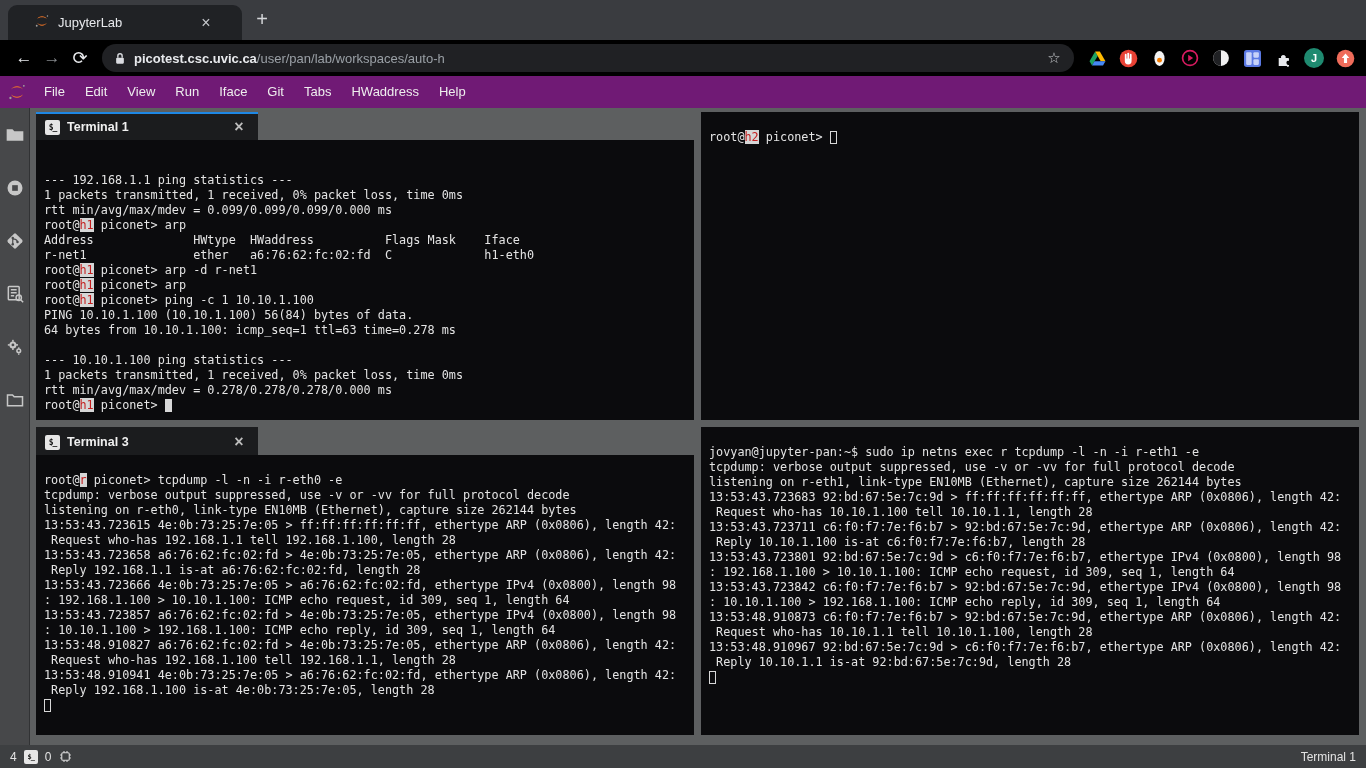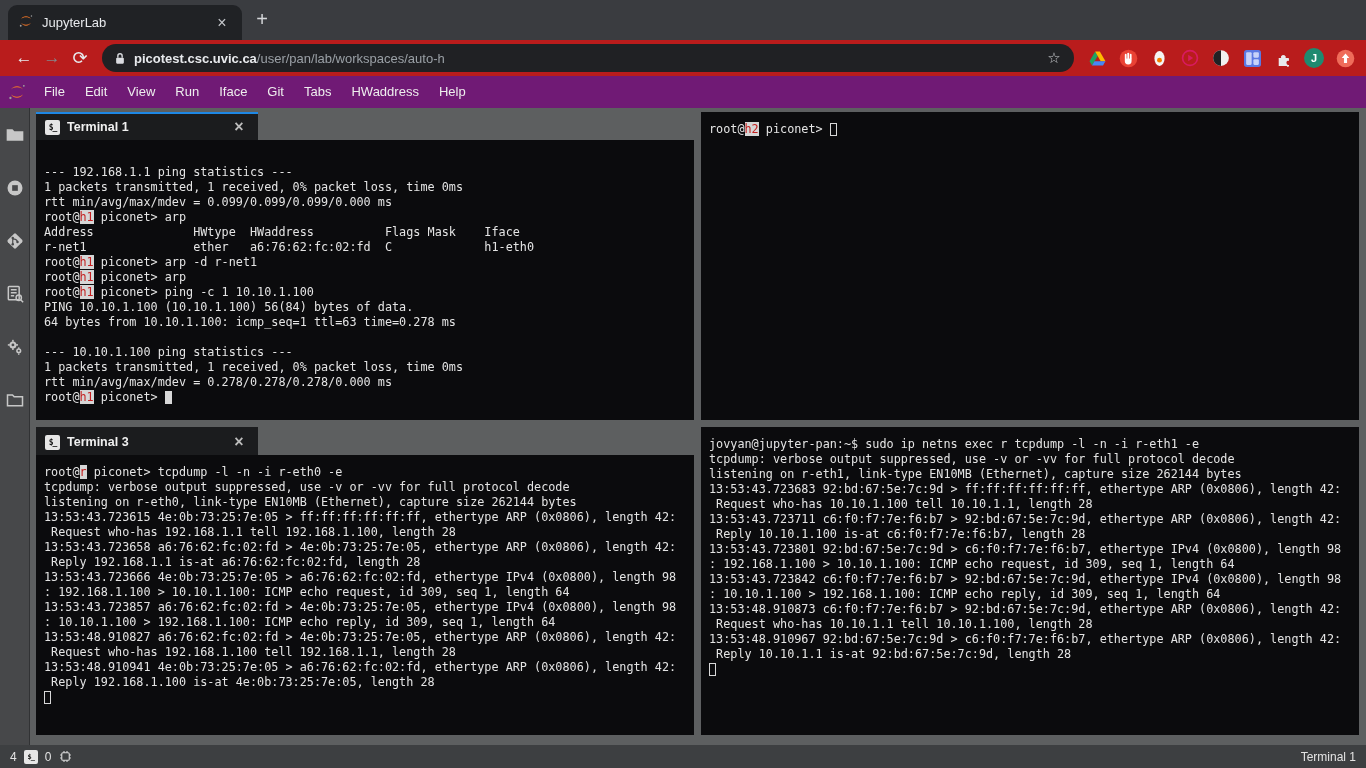--- a/index.html
+++ b/index.html
@@ -3,29 +3,29 @@
 <meta charset="utf-8">
 <style>
   * { box-sizing: border-box; margin: 0; padding: 0; }
   html,body { width:1366px; height:768px; overflow:hidden; background:#5d5f60;
               font-family:"Liberation Sans", sans-serif; }
 
   
   .tabstrip { height:40px; background:#3a3c40; position:relative; }
   .btab { position:absolute; left:8px; top:5px; width:234px; height:35px;
           background:#202225; border-radius:9px 9px 0 0; display:flex;
-          align-items:center; padding:0 10px; gap:8px; color:#e8eaed; font-size:13px; }
+          align-items:center; padding:0 26px; gap:8px; color:#e8eaed; font-size:13px; }
   .btab-title { flex:1; white-space:nowrap; overflow:hidden; }
   .icon-btn { color:#c4c7cb; font-size:15px; cursor:default; display:inline-flex;
               align-items:center; justify-content:center; width:20px; height:20px; }
   .close-x::before { content:"×"; font-size:16px; }
   .newtab { position:absolute; left:252px; top:9px; }
   .plus::before { content:"+"; font-size:20px; color:#d5d7da; }
 
-  .toolbar { height:36px; background:#b91c1c; display:flex; align-items:center; padding:0 10px; }
+  .toolbar { height:36px; background:#000000; display:flex; align-items:center; padding:0 10px; }
   .nav { font-size:17px; color:#e8eaed; width:28px; height:28px; display:flex;
          align-items:center; justify-content:center; }
   .back::before { content:"←"; }
   .fwd::before { content:"→"; color:#85888c; }
   .reload::before { content:"⟳"; font-size:18px; }
   .url-pill { flex:1; height:28px; background:#202124; border-radius:14px; margin:0 8px;
               display:flex; align-items:center; padding:0 10px 0 12px; font-size:13px; }
   .url-domain { color:#e8eaed; font-weight:bold; }
   .url-path { color:#9aa0a6; flex:1; white-space:nowrap; overflow:hidden; }
   .star::before { content:"☆"; font-size:15px; color:#c4c7cb; }
@@ -51,21 +51,21 @@
   .ptabbar { height:28px; display:flex; flex-shrink:0; }
   .ptab { width:222px; background:#1b1c1e; display:flex; align-items:center; gap:7px;
           padding:0 9px; color:#f0f0f0; font-size:12.5px; font-weight:bold;
           border-top:2px solid transparent; }
   .panel.active .ptab { border-top-color:#1e88e5; }
   .ptab .close-x { margin-left:auto; color:#bdbdbd; }
   .term-ico { width:15px; height:15px; background:#e6e6e6; border-radius:2px; flex-shrink:0;
               display:flex; align-items:center; justify-content:center; }
   .term-ico::before { content:"$_"; font-family:"DejaVu Sans Mono",monospace; font-size:8px;
                       font-weight:bold; color:#151515; letter-spacing:-1px; }
-  .pcontent { flex:1; background:#0b0b0d; padding:10px 8px; overflow:hidden;
+  .pcontent { flex:1; background:#0b0b0d; padding:18px 8px; overflow:hidden;
               font-family:"DejaVu Sans Mono",monospace; font-size:11.8px; line-height:15px;
               color:#e4e4e4; white-space:pre; }
   .tline { height:15px; }
   .seg-host { color:#c41f1f; background:#d6d6d6; }
   .seg-cursor { display:inline-block; width:7px; height:13px; background:#d8d8d8;
                 vertical-align:middle; }
   .seg-cursor-hollow { display:inline-block; width:7px; height:13px; vertical-align:middle;
                        border:1px solid #d8d8d8; background:transparent; }
 
   

